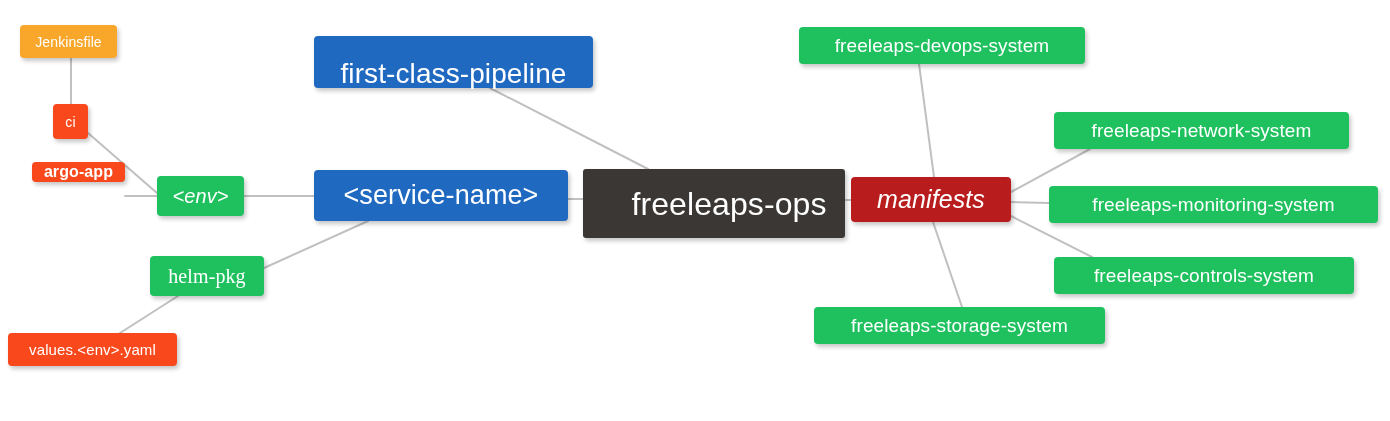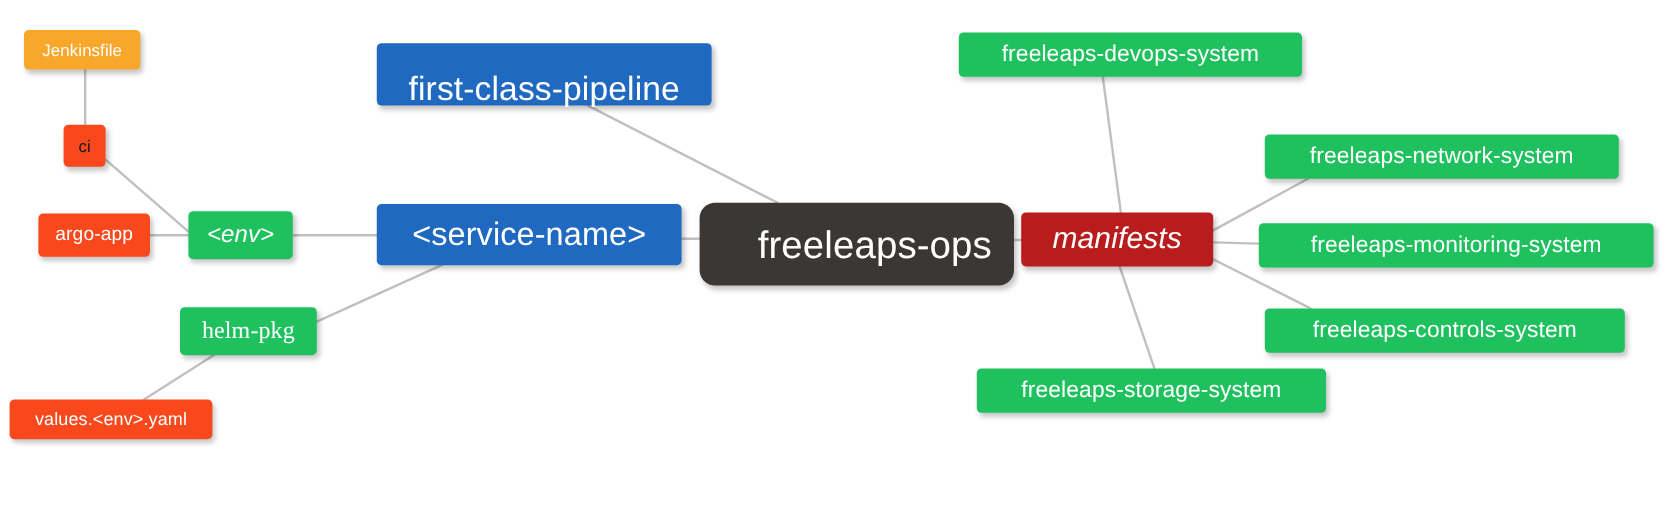--- a/index.html
+++ b/index.html
@@ -40,21 +40,21 @@
     color: #ffffff;
     border-radius: 4px;
     white-space: nowrap;
     line-height: 1;
     text-align: center;
     box-shadow: 2px 3px 4px rgba(0,0,0,0.22);
     padding: 0 10px;
     letter-spacing: 0.1px;
   }
   .mm-node.root {
-    border-radius: 13px;
+    border-radius: 3px;
     padding-left: 40px;
   }
 </style>
 </head>
 <body style="background: rgb(255, 255, 255);">
 
 <div id="mindmap-canvas">
   <svg id="edge-layer" viewBox="0 0 1390 421">
       <line x1="71" y1="58" x2="71" y2="104" stroke="#c0c0c0" stroke-width="2" stroke-linecap="round"></line>
       <line x1="88" y1="133" x2="157" y2="193" stroke="#c0c0c0" stroke-width="2" stroke-linecap="round"></line>
@@ -68,24 +68,24 @@
       <line x1="934" y1="177" x2="919" y2="64" stroke="#c0c0c0" stroke-width="2" stroke-linecap="round"></line>
       <line x1="1011" y1="192" x2="1090" y2="149" stroke="#c0c0c0" stroke-width="2" stroke-linecap="round"></line>
       <line x1="1011" y1="202" x2="1049" y2="203" stroke="#c0c0c0" stroke-width="2" stroke-linecap="round"></line>
       <line x1="1011" y1="216" x2="1092" y2="257" stroke="#c0c0c0" stroke-width="2" stroke-linecap="round"></line>
       <line x1="933" y1="222" x2="962" y2="307" stroke="#c0c0c0" stroke-width="2" stroke-linecap="round"></line>
     </svg>
   <div id="node-layer">
       <div class="mm-node" style="left: 20px; top: 25px; width: 97px; height: 33px; background: rgb(249, 167, 43); color: rgb(255, 255, 255); font-size: 14px;">
         <span>Jenkinsfile</span>
       </div>
-      <div class="mm-node" style="left: 53px; top: 104px; width: 35px; height: 35px; background: rgb(248, 72, 28); color: #0f172a; font-size: 14px;">
+      <div class="mm-node" style="left: 53px; top: 104px; width: 35px; height: 35px; background: rgb(248, 72, 28); color: #ffffff; font-size: 14px;">
         <span>ci</span>
       </div>
-      <div class="mm-node" style="left: 32px; top: 178px; width: 93px; height: 36px; background: rgb(248, 72, 28); color: rgb(255, 255, 255); font-size: 16px;">
+      <div class="mm-node" style="left: 32px; top: 162px; width: 93px; height: 20px; background: rgb(248, 72, 28); color: rgb(255, 255, 255); font-size: 16px; font-weight: bold;">
         <span>argo-app</span>
       </div>
       <div class="mm-node" style="left: 157px; top: 176px; width: 87px; height: 40px; background: rgb(31, 193, 95); color: rgb(255, 255, 255); font-size: 20px; font-style: italic;">
         <span>&lt;env&gt;</span>
       </div>
       <div class="mm-node" style="left: 150px; top: 256px; width: 114px; height: 40px; background: rgb(31, 193, 95); color: rgb(255, 255, 255); font-size: 20px; font-family: Liberation Serif, serif;">
         <span>helm-pkg</span>
       </div>
       <div class="mm-node" style="left: 8px; top: 333px; width: 169px; height: 33px; background: rgb(248, 72, 28); color: rgb(255, 255, 255); font-size: 15px;">
         <span>values.&lt;env&gt;.yaml</span>

